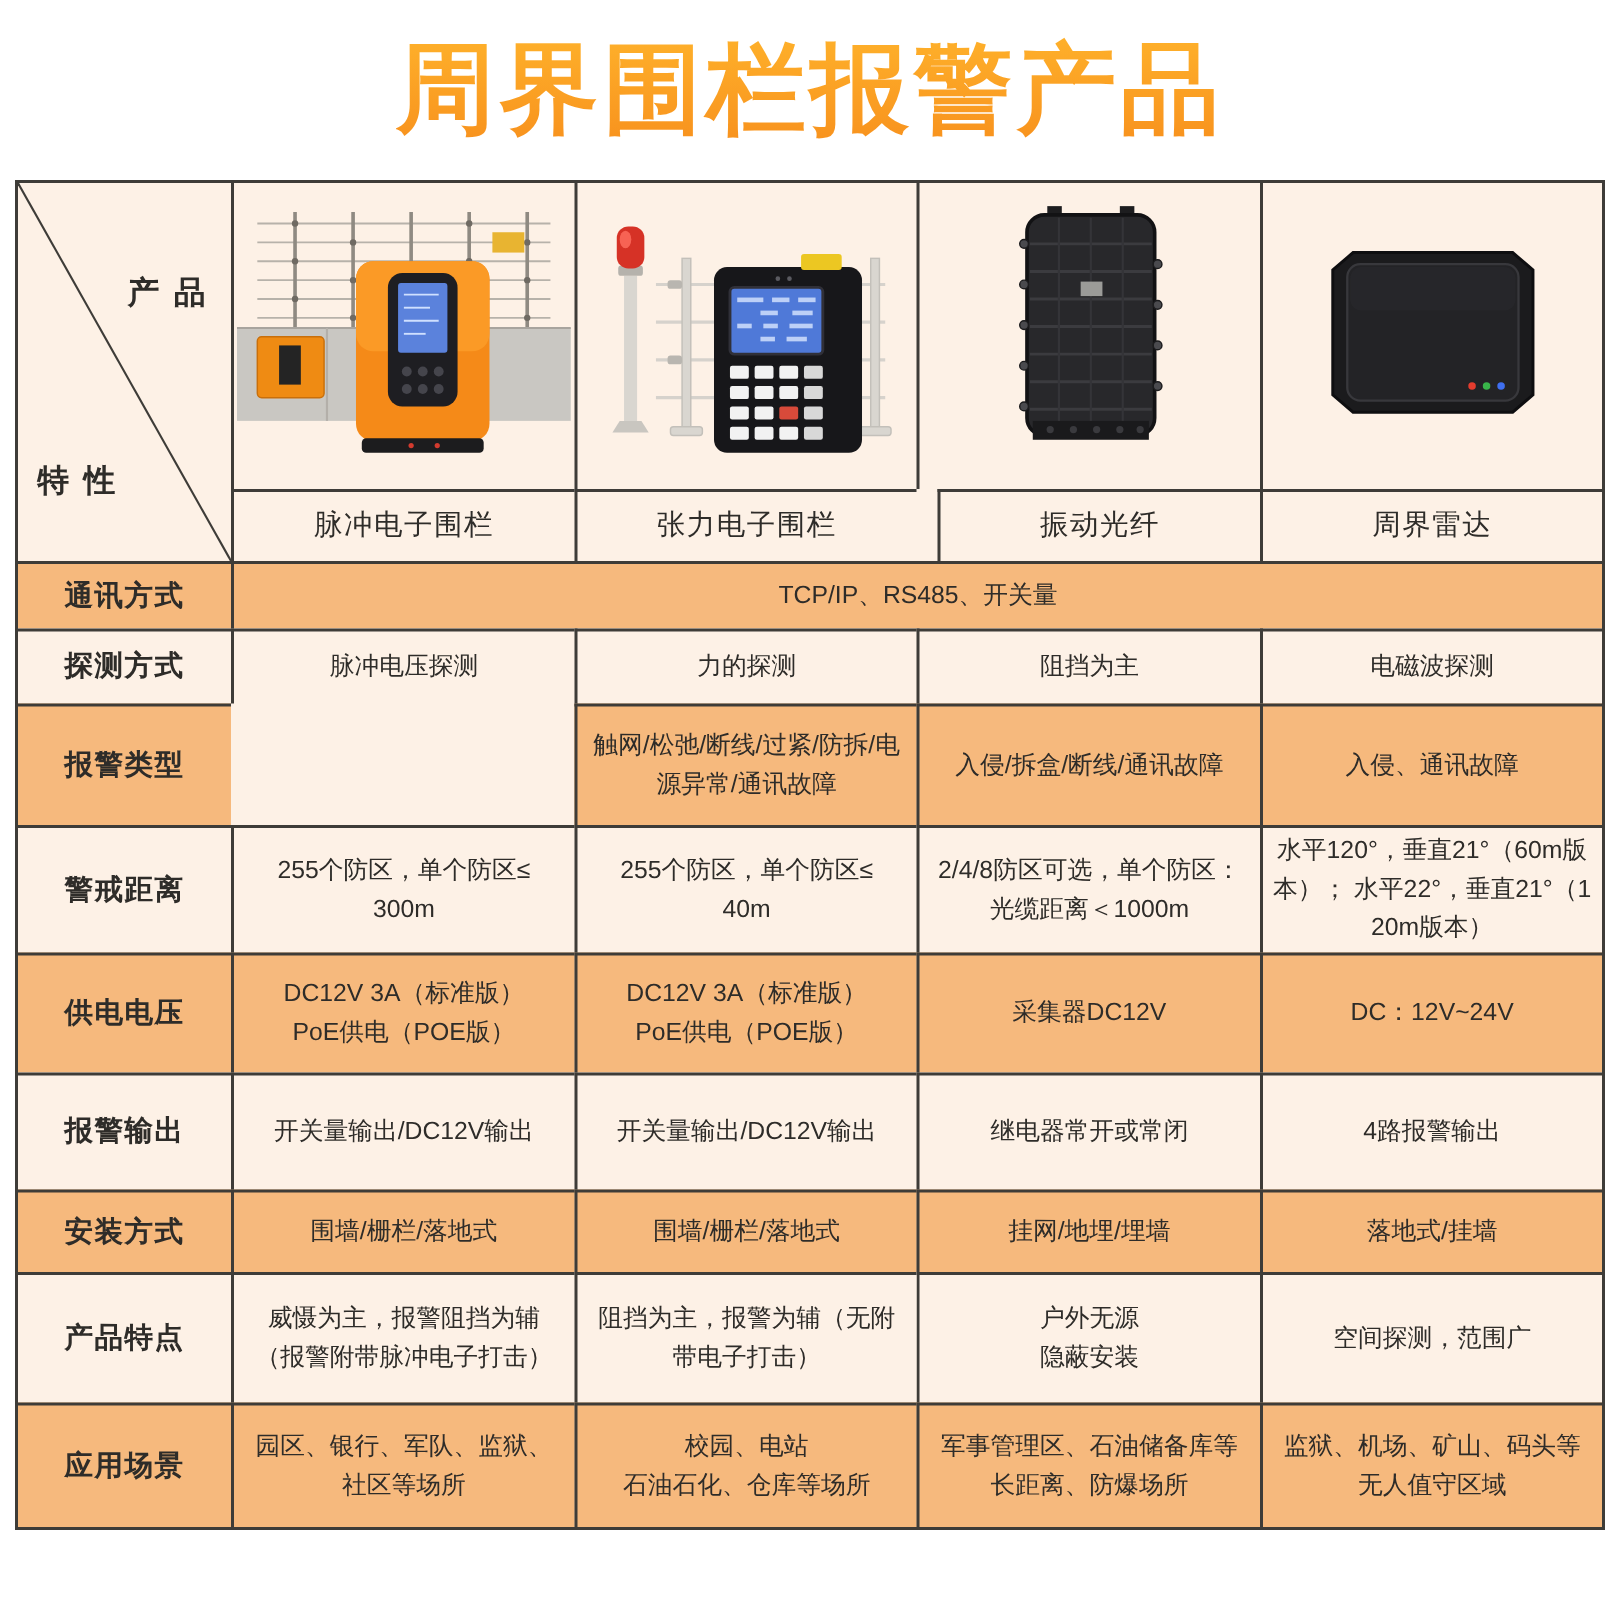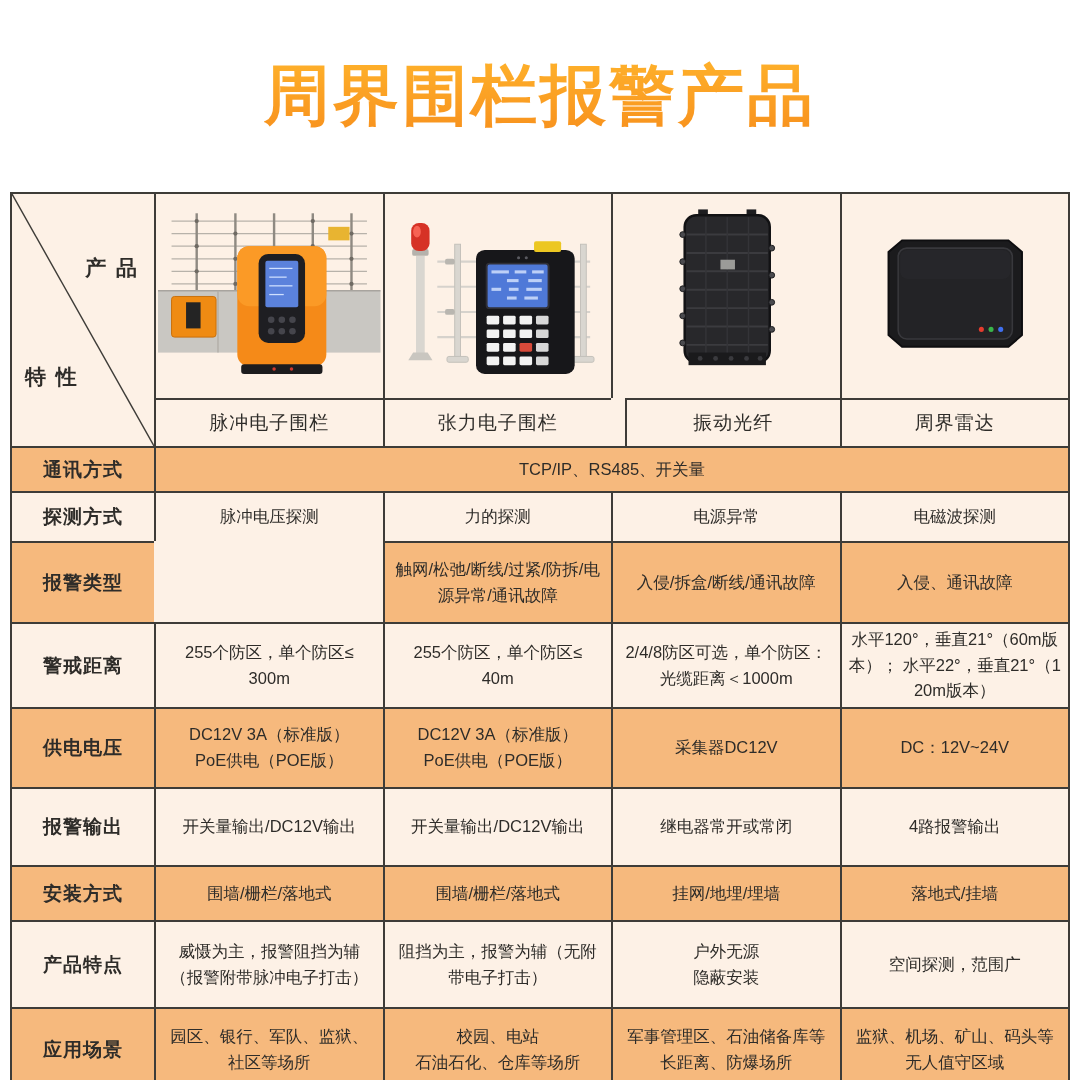--- a/index.html
+++ b/index.html
@@ -5,41 +5,41 @@
   :root{
     --row-orange:#F6B97D;
     --row-cream:#FDF1E6;
     --title-orange:#F9A01D;
     --border:#3E3C38;
     --text-dark:#2E2C29;
   }
   *{box-sizing:border-box;margin:0;padding:0;}
   html,body{width:1080px;height:1080px;overflow:hidden;background:#ffffff;
     font-family:"Liberation Sans","DejaVu Sans",sans-serif;color:var(--text-dark);}
-  .title-wrap{height:192px;display:flex;align-items:center;justify-content:center;}
+  .title-wrap{height:120px;display:flex;align-items:center;justify-content:center;}
   .page-title{font-size:66px;font-weight:bold;letter-spacing:3px;color:var(--title-orange);
     background:linear-gradient(180deg,#FFB42C 0%,#F78E1C 100%);
     -webkit-background-clip:text;background-clip:text;-webkit-text-fill-color:transparent;}
   .table{margin:0 10px;width:1060px;height:900px;border:2px solid var(--border);
     display:grid;grid-template-columns:142px 1fr 1fr 1fr 1fr;
     grid-template-rows:204px 48px 45px 50px 81px 85px 80px 78px 55px 87px 1fr;
     background:var(--row-cream);}
   .cell{border-left:2px solid var(--border);border-top:2px solid var(--border);
     display:flex;align-items:center;justify-content:center;text-align:center;
     font-size:16.5px;line-height:1.55;white-space:pre-line;word-break:break-all;
     padding:4px 7px;}
   .no-left{border-left:none;}
   .no-top{border-top:none;}
   .orange{background:var(--row-orange);}
   .cream{background:var(--row-cream);}
   .row-label{font-weight:bold;font-size:19px;letter-spacing:1px;padding:4px 17px;}
   .corner{grid-column:1;grid-row:1 / 3;position:relative;}
   .corner svg.diag{position:absolute;inset:0;width:100%;height:100%;}
   .corner-top{position:absolute;top:58px;right:15px;font-weight:bold;font-size:21px;letter-spacing:2px;margin-left:32px;}
-  .corner-bottom{position:absolute;bottom:52px;left:13px;font-weight:bold;font-size:21px;letter-spacing:2px;}
+  .corner-bottom{position:absolute;bottom:36px;left:13px;font-weight:bold;font-size:21px;letter-spacing:2px;}
   .img-cell{padding:2px;overflow:hidden;}
   .img-cell svg{width:100%;height:100%;}
   .pname{font-size:19px;letter-spacing:1px;}
   .span4{grid-column:2 / 6;}
   .distw{padding:4px 6px;}
 </style>
 </head>
 <body>
 
 <div class="title-wrap">
@@ -235,21 +235,21 @@
   <div class="cell cream pname" style="grid-column:3;grid-row:2;">张力电子围栏</div>
   <div class="cell cream pname" style="grid-column:4;grid-row:2;margin-left:14px;">振动光纤</div>
   <div class="cell cream pname" style="grid-column:5;grid-row:2;">周界雷达</div>
 
   <div class="cell orange row-label no-left" style="grid-column:1;grid-row:3;">通讯方式</div>
   <div class="cell orange span4" style="grid-row:3;">TCP/IP、RS485、开关量</div>
 
   <div class="cell cream row-label no-left" style="grid-column:1;grid-row:4;">探测方式</div>
   <div class="cell cream" style="grid-column:2;grid-row:4;">脉冲电压探测</div>
   <div class="cell cream" style="grid-column:3;grid-row:4;">力的探测</div>
-  <div class="cell cream" style="grid-column:4;grid-row:4;">电源异常</div>
+  <div class="cell cream" style="grid-column:4;grid-row:4;">阻挡为主</div>
   <div class="cell cream" style="grid-column:5;grid-row:4;">电磁波探测</div>
 
   <div class="cell orange row-label no-left" style="grid-column:1;grid-row:5;">报警类型</div>
   <div class="cell orange" style="grid-column:3;grid-row:5;">触网/松弛/断线/过紧/防拆/电源异常/通讯故障</div>
   <div class="cell orange" style="grid-column:4;grid-row:5;">入侵/拆盒/断线/通讯故障</div>
   <div class="cell orange" style="grid-column:5;grid-row:5;">入侵、通讯故障</div>
 
   <div class="cell cream row-label no-left" style="grid-column:1;grid-row:6;">警戒距离</div>
   <div class="cell cream" style="grid-column:2;grid-row:6;">255个防区，单个防区≤
 300m</div>

